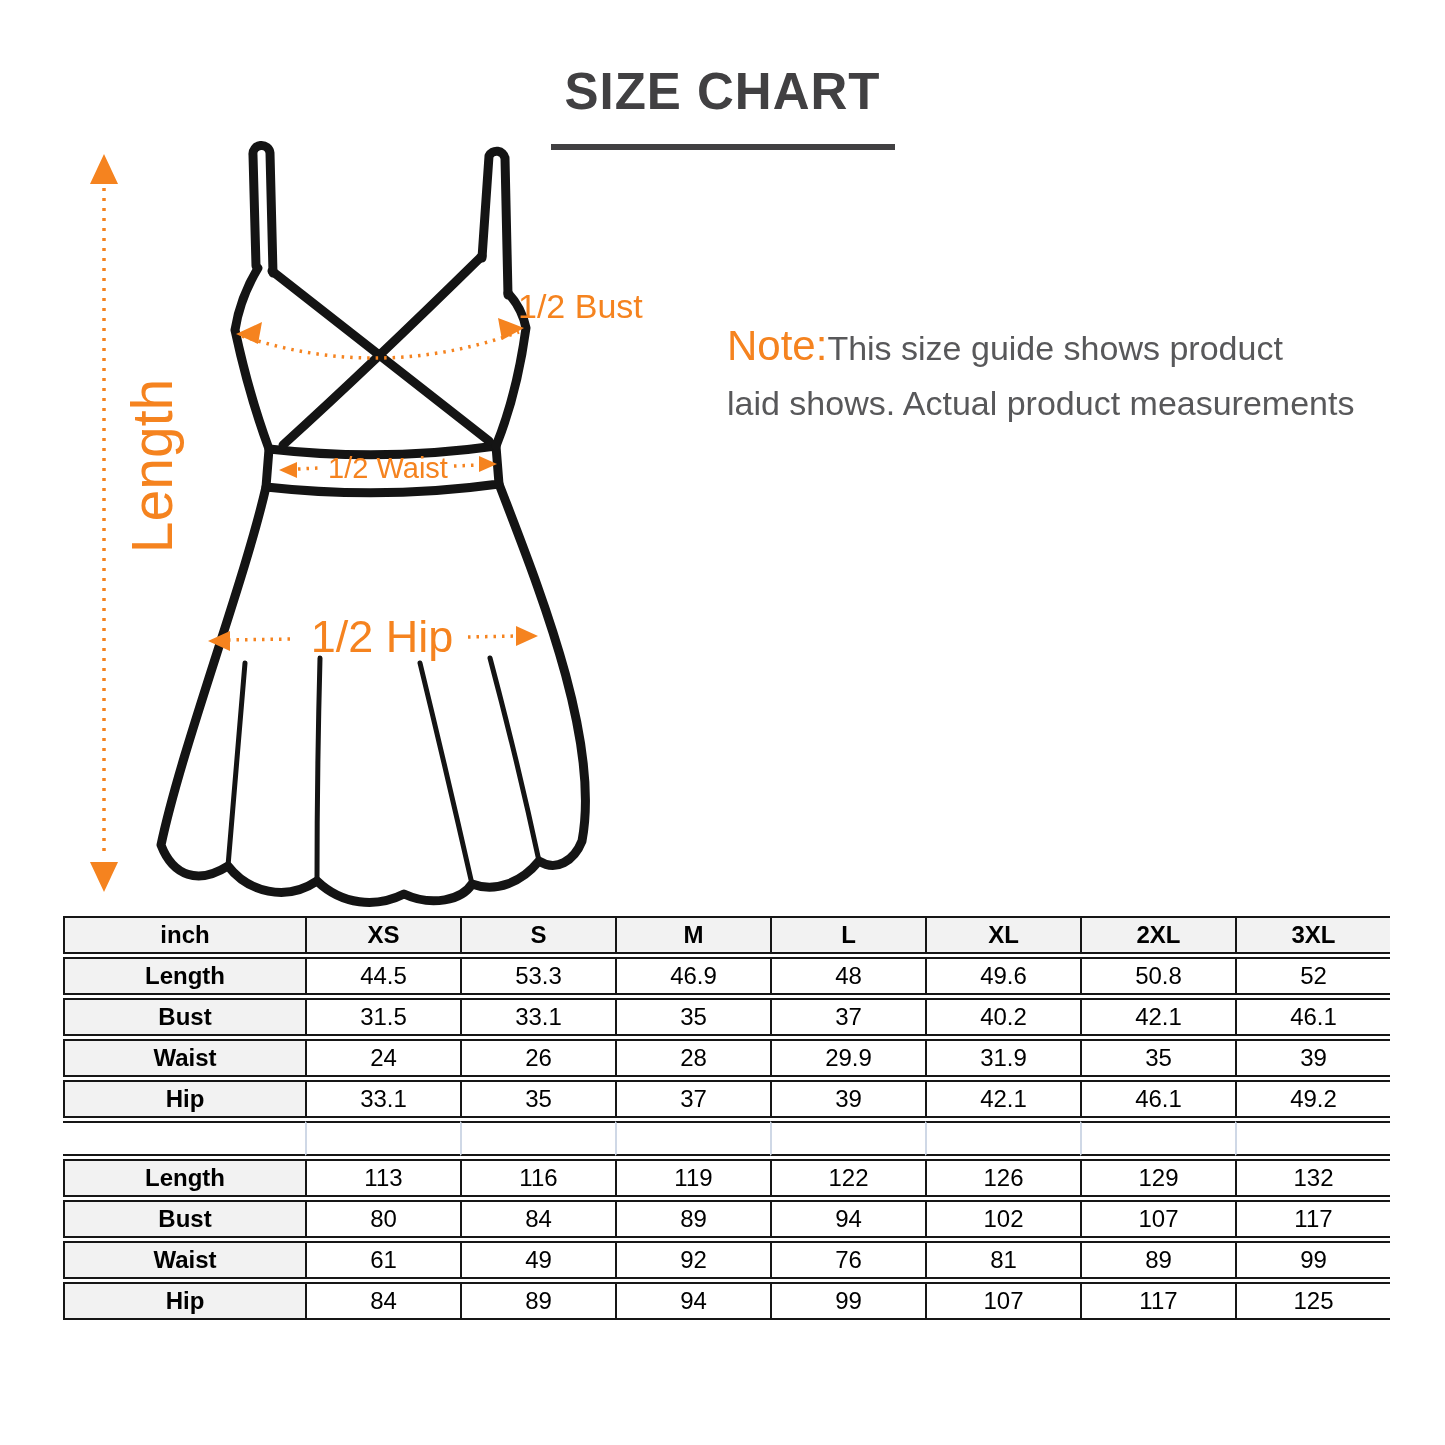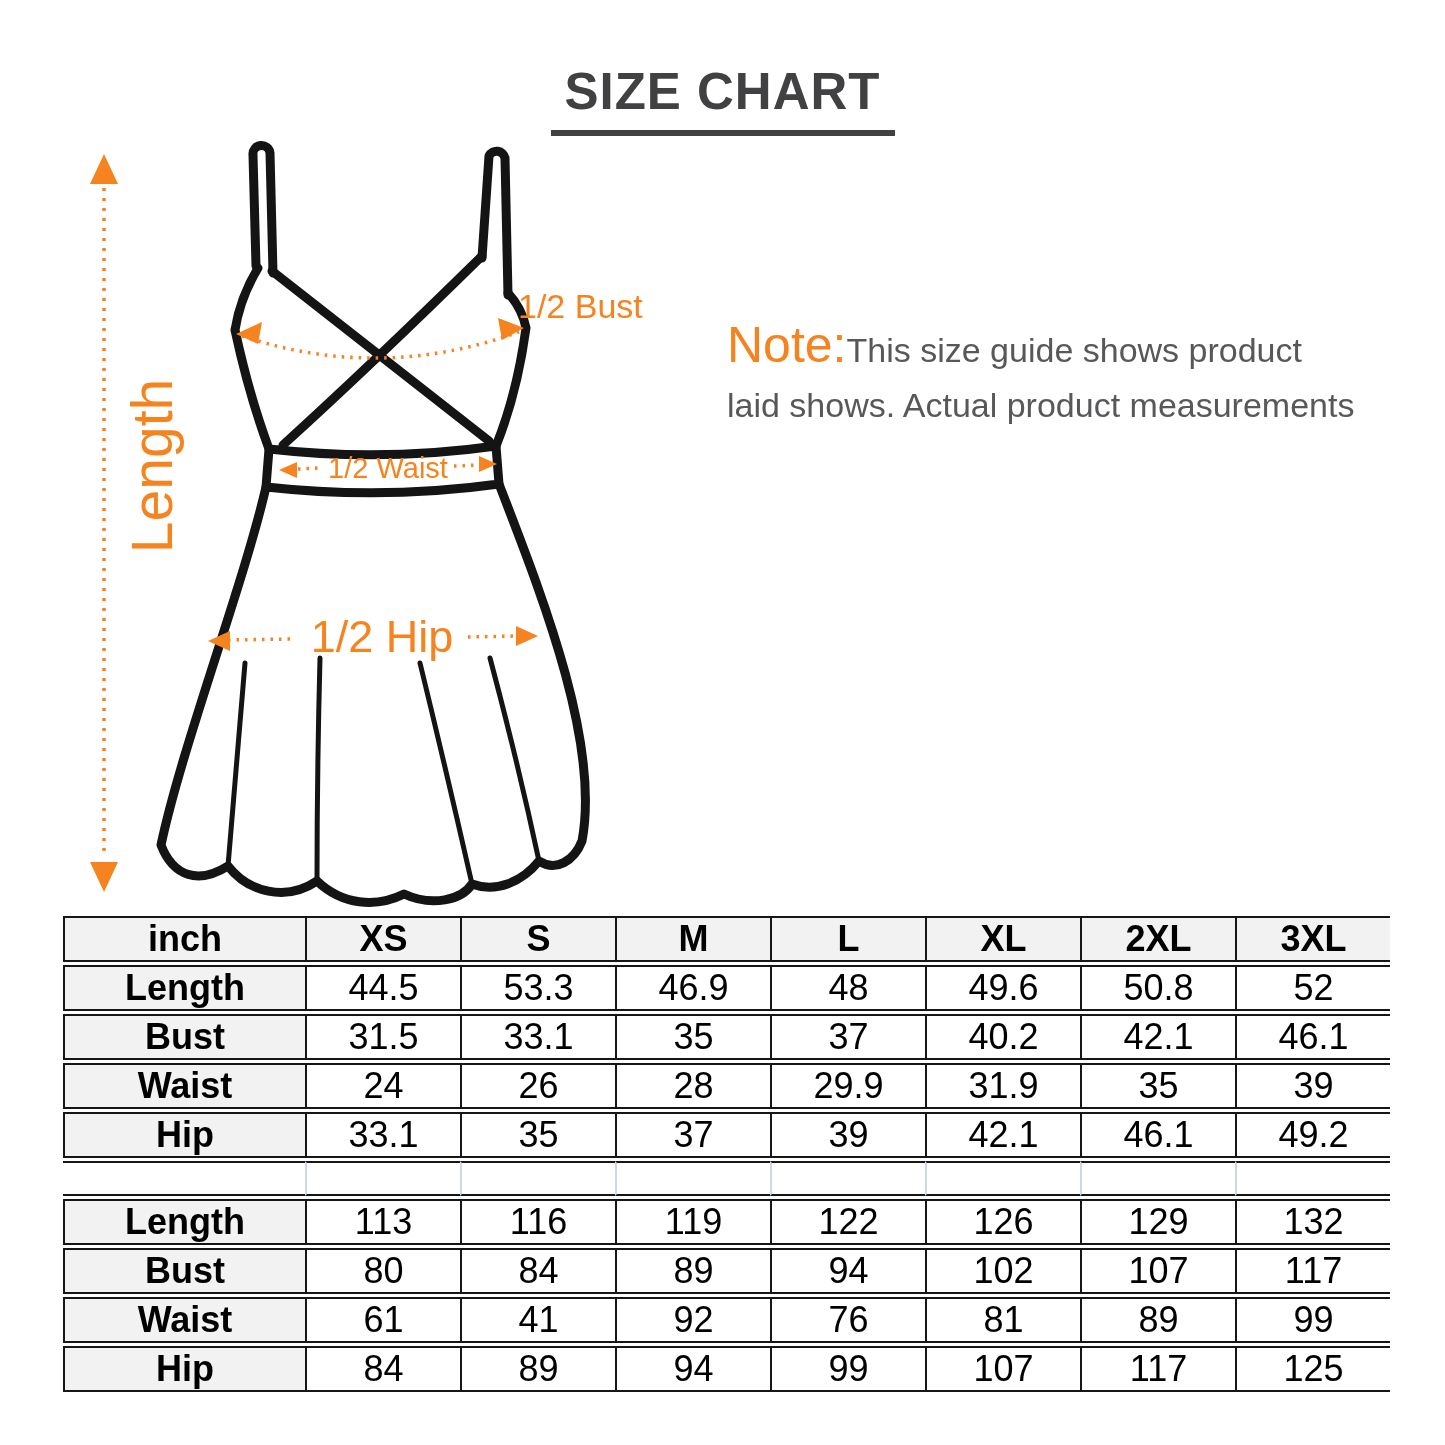--- a/index.html
+++ b/index.html
@@ -3,32 +3,32 @@
 <meta charset="utf-8">
 <style>
   html,body { margin:0; padding:0; }
   .sheet {
     position:relative; width:1445px; height:1445px; background:#ffffff;
     font-family:"Liberation Sans", sans-serif; overflow:hidden;
   }
   .title {
     position:absolute; top:62px; left:50%; transform:translateX(-50%);
     font-size:51px; font-weight:bold; color:var(--title_color);
-    letter-spacing:1px; padding:0 14px 9px 14px;
+    letter-spacing:1px; padding:0 14px 23px 14px;
     border-bottom:6px solid var(--title_color); white-space:nowrap;
   }
   .dress { position:absolute; left:70px; top:128px; width:640px; height:800px; }
   .dress text { font-family:"Liberation Sans", sans-serif; fill:var(--accent); }
   .note { position:absolute; left:727px; top:318px; color:var(--note_text); font-size:34px; line-height:55px; }
   .note div { white-space:nowrap; }
-  .note-label { color:var(--accent); font-size:50px; }
+  .note-label { color:var(--accent); font-size:42px; }
   table.sizes {
     position:absolute; left:63px; top:913px; width:1327px;
     border-collapse:separate; border-spacing:0 3px; table-layout:fixed;
-    font-size:36px; color:#000;
+    font-size:24px; color:#000;
   }
   table.sizes td {
     box-sizing:border-box; height:38px; padding:0; text-align:center; vertical-align:middle;
     background:#fff;
     border-top:2.5px solid var(--table_border);
     border-bottom:2.5px solid var(--table_border);
     border-left:2.5px solid var(--table_border);
   }
   table.sizes td.lbl, table.sizes td.hdr { background:var(--header_bg); font-weight:bold; }
   table.sizes tr.spacer td { height:35px; background:#fff; border-left:2px solid var(--spacer_line); }
@@ -177,21 +177,21 @@
         <td>84</td>
         <td>89</td>
         <td>94</td>
         <td>102</td>
         <td>107</td>
         <td>117</td>
       </tr>
       <tr>
         <td class="lbl">Waist</td>
         <td>61</td>
-        <td>41</td>
+        <td>49</td>
         <td>92</td>
         <td>76</td>
         <td>81</td>
         <td>89</td>
         <td>99</td>
       </tr>
       <tr>
         <td class="lbl">Hip</td>
         <td>84</td>
         <td>89</td>

